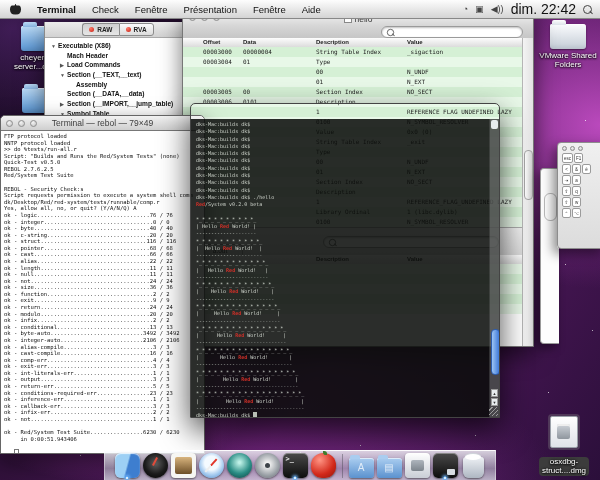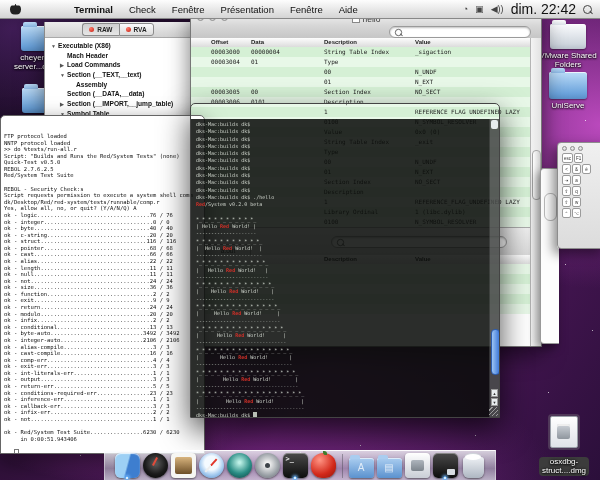--- a/index.html
+++ b/index.html
@@ -21,21 +21,21 @@
   .glint{position:absolute;width:3px;height:3px;border-radius:50%;background:#fff;
     box-shadow:0 0 4px 2px rgba(255,255,255,.8);}
 
   
   .menubar{position:absolute;left:0;top:0;width:600px;height:18px;z-index:9;
     background:linear-gradient(#fdfdfd,#d4d4d4);border-bottom:1px solid #888;
     display:flex;align-items:center;font-size:9.5px;color:#111;}
   .apple{width:11px;height:11px;margin:0 8px 0 10px;background:#222;border-radius:45% 45% 48% 48%;
     clip-path:polygon(0 18%,100% 18%,100% 100%,0 100%,0 18%,58% 18%,50% 0,42% 18%);}
   .menu-item{padding:0 8px;}
-  .menu-item.bold{font-weight:bold;margin-left:37px;}
+  .menu-item.bold{font-weight:bold;}
   .mb-right{margin-left:auto;display:flex;align-items:center;gap:7px;padding-right:8px;color:#333;}
   .mb-ico{font-size:9px;color:#444;}
   .mb-clock{font-size:14px;color:#111;}
   .lens{position:relative;width:7px;height:7px;border:1.4px solid #444;border-radius:50%;display:inline-block;}
   .lens::after{content:"";position:absolute;width:4px;height:1.4px;background:#444;left:5px;top:6px;transform:rotate(45deg);}
 
   
   .dicon{position:absolute;z-index:0;text-align:center;}
   .desk-folder{position:relative;width:36px;height:25px;margin:0 auto;border-radius:2px 3px 3px 3px;
     background:linear-gradient(180deg,#bcdcf8,#6ba3dc 80%,#5a90c8);box-shadow:inset 0 1px 0 rgba(255,255,255,.7),0 1px 2px rgba(0,0,0,.5);}
@@ -75,21 +75,21 @@
   .seg.last{border-radius:0 3px 3px 0;}
   .seg .appledot{width:5px;height:5px;border-radius:50%;margin-right:3px;
     background:radial-gradient(circle at 35% 30%,#ff7a6a,#c41f12);}
   .tree{padding-top:3px;}
   .tree-item{position:relative;height:9.7px;line-height:9.7px;font-size:6.6px;font-weight:bold;color:#111;
     white-space:nowrap;overflow:hidden;}
   .tree-item .disc{display:inline-block;width:7px;color:#555;font-size:5px;}
   .tree-item.sel{background:linear-gradient(#bdbdbd,#8f8f8f);}
 
   
-  .hello-win{left:190px;top:10px;width:350px;height:335px;z-index:1;background:#fff;border:1px solid #777;}
+  .hello-win{left:182px;top:10px;width:350px;height:335px;z-index:1;background:#fff;border:1px solid #777;}
   .hw-head{height:27px;border-radius:5px 5px 0 0;background:linear-gradient(#f5f5f5 0%,#d6d6d6 55%,#c6c6c6 100%);
     border-bottom:1px solid #999;position:relative;}
   .hw-lights{position:absolute;left:1px;top:3px;display:flex;}
   .hw-title{position:absolute;top:2px;left:0;right:0;text-align:center;font-size:8.5px;color:#3a3a3a;}
   .doc-ico{display:inline-block;width:6px;height:8px;background:#fdfdfd;border:1px solid #888;vertical-align:-1px;margin-right:3px;}
   .searchpill{position:absolute;height:10px;border:1px solid #9a9a9a;border-radius:6px;background:#fff;
     box-shadow:inset 0 1px 2px rgba(0,0,0,.25);display:flex;align-items:center;padding-left:4px;}
   .searchpill .lens{transform:scale(.8);}
   .hw-thead{position:absolute;left:0;width:340px;height:9px;background:linear-gradient(#fdfdfd,#dcdcdc);
     border-bottom:1px solid #aaa;font-size:6px;font-weight:bold;color:#222;}
@@ -189,24 +189,20 @@
 server...d-only</div>
   </div>
   <div class="dicon" style="left:10px;top:88px;width:60px;">
     <div class="desk-folder"></div>
   </div>
   <div class="dicon" style="left:536px;top:24px;width:64px;">
     <div class="desk-folder lite"></div>
     <div class="desk-label">VMware Shared
 Folders</div>
   </div>
-  <div class="dicon" style="left:540px;top:72px;width:56px;">
-    <div class="desk-folder" style="width:38px;height:27px;"></div>
-    <div class="desk-label">UniServe</div>
-  </div>
   <div class="dicon" style="left:532px;top:414px;width:64px;">
     <div class="sel-box" style="display:inline-block;">
       <div class="dmg-icon"></div>
     </div>
     <div><span class="desk-label sel">osxdbg-
 struct....dmg</span></div>
   </div>
 
   <div class="sidebar-panel">
     <div class="sp-toolbar">
@@ -408,20 +404,26 @@
           <span class="kb-key">w</span>
         </div>
         <div class="kb-row">
           <span class="kb-key">⌃</span>
           <span class="kb-key">⌥</span>
         </div>
       </div>
   </div>
 
   <div class="win rebol-win">
+    <div class="titlebar">
+      <span class="tl"></span>
+      <span class="tl"></span>
+      <span class="tl"></span>
+      <span class="title">Terminal — rebol — 79×49</span>
+    </div>
     <div class="rebol-body">
       <pre>FTP protocol loaded
 NNTP protocol loaded
 &gt;&gt; do %tests/run-all.r
 Script: "Builds and Runs the Red/System Tests" (none)
 Quick-Test v0.5.0
 REBOL 2.7.6.2.5
 Red/System Test Suite
 
 REBOL - Security Check:s

